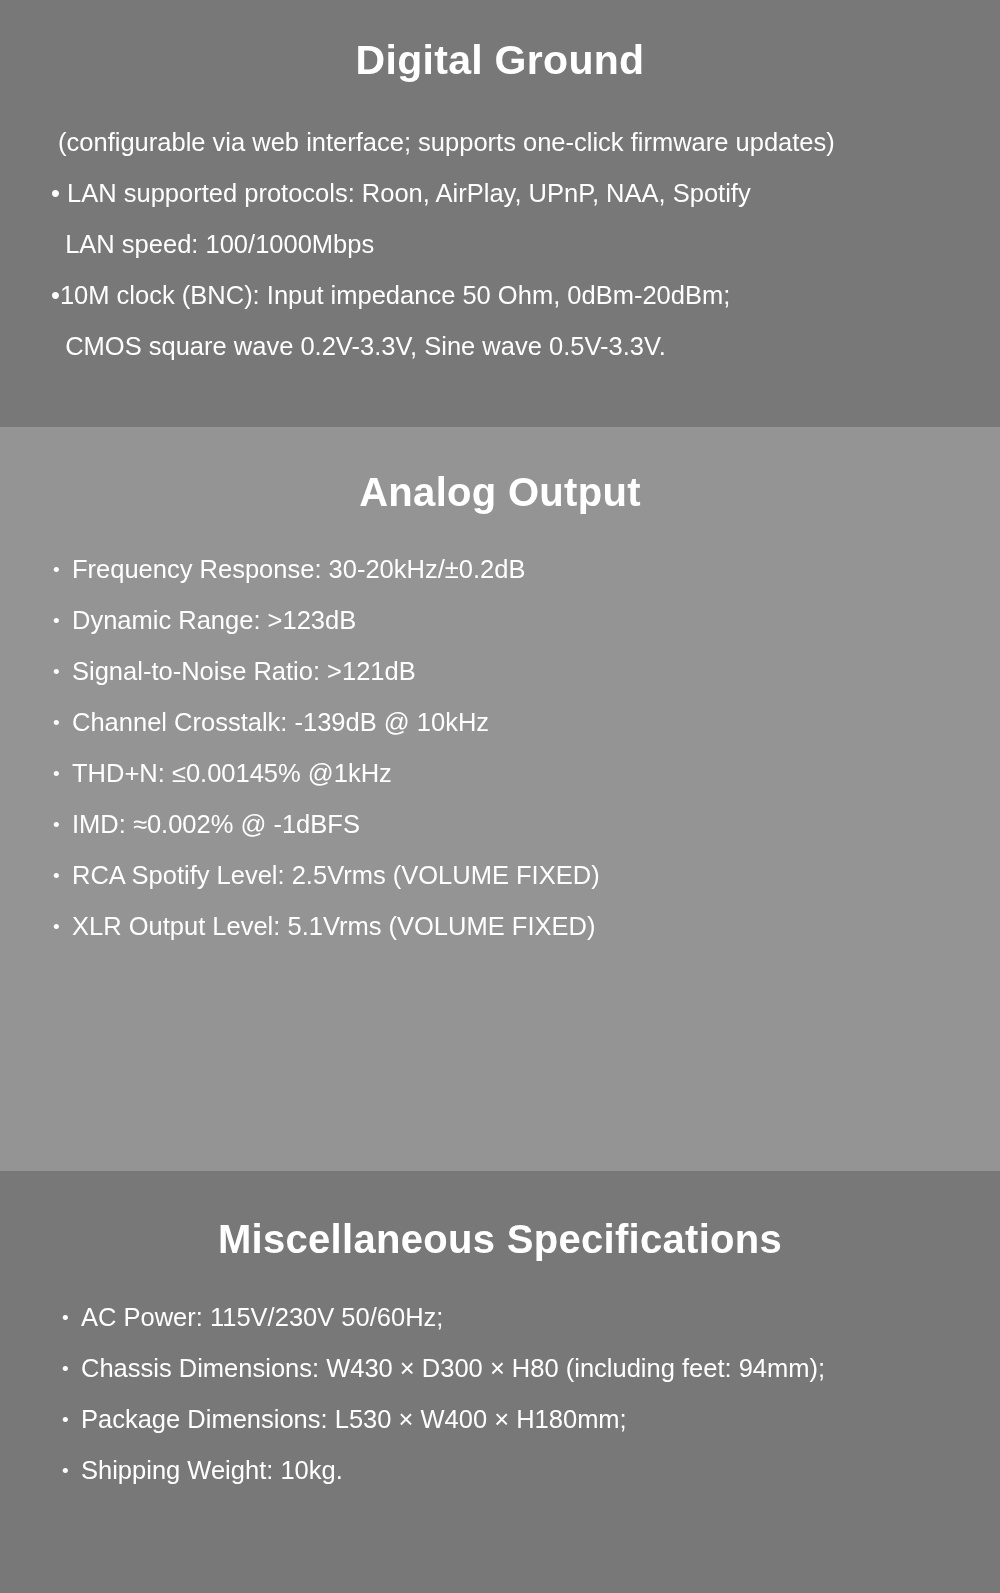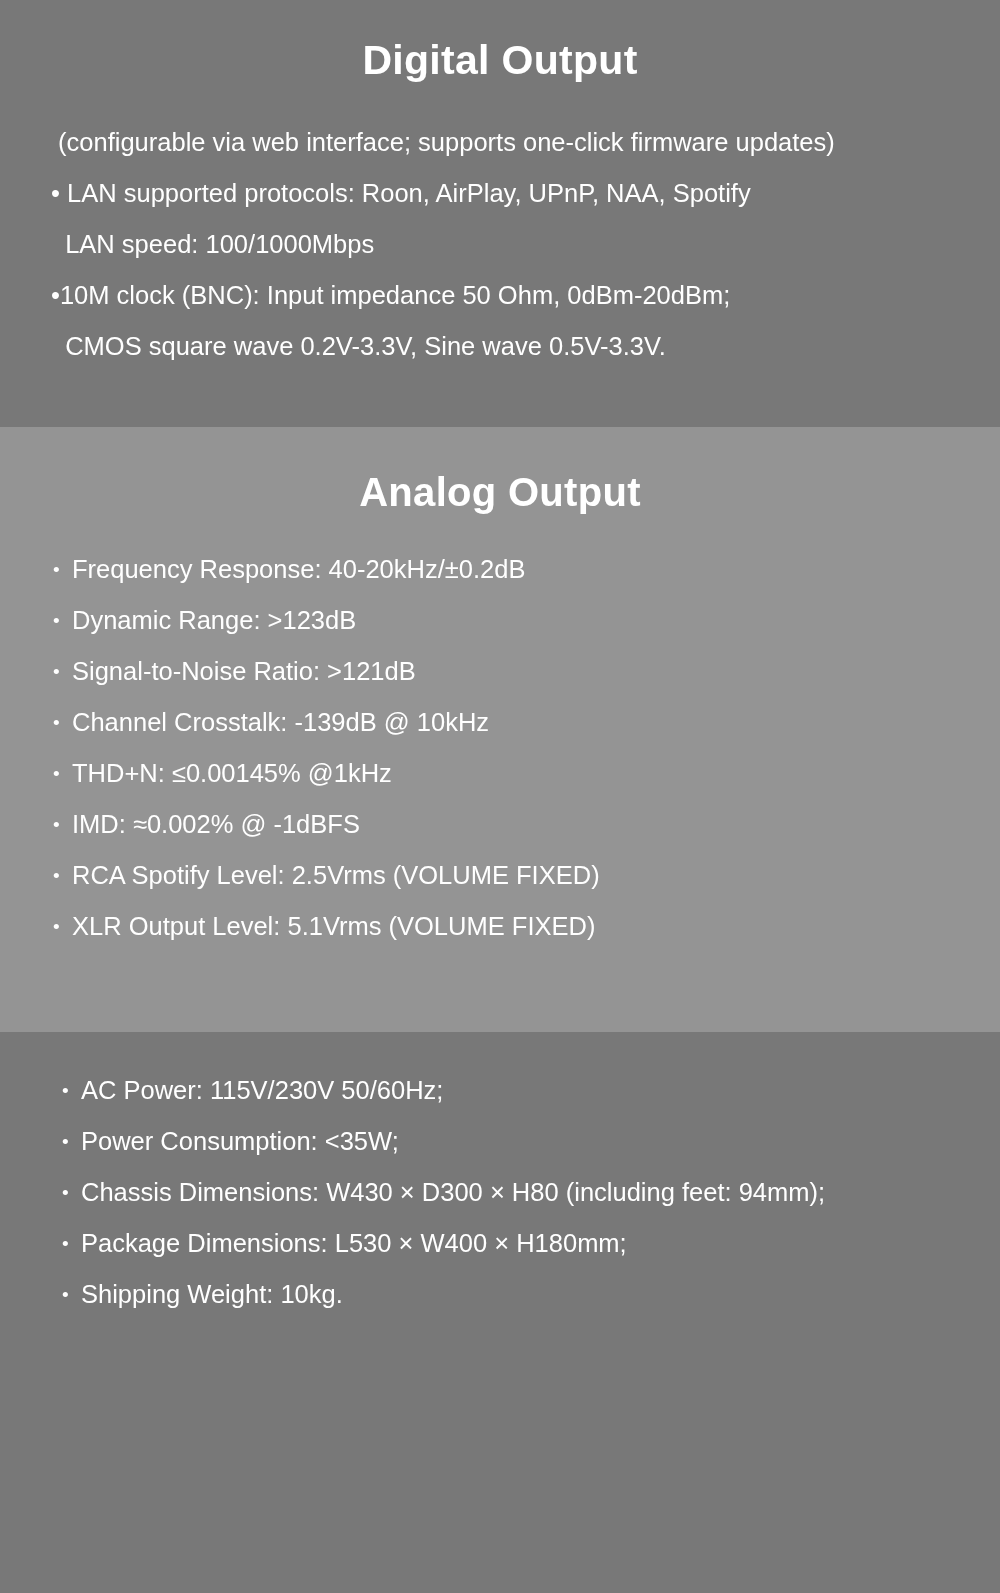--- a/index.html
+++ b/index.html
@@ -62,21 +62,21 @@
     margin-top: 36px;
     padding-left: 51px;
   }
   .section-digital-input .spec-item {
     text-indent: 0;
   }
 
   
   .section-analog-output {
     background: #949494;
-    height: 605px;
+    height: 744px;
   }
   .section-analog-output .section-heading {
     padding-top: 45px;
   }
   .section-analog-output .spec-list {
     margin-top: 32px;
     padding-left: 53px;
   }
   .section-analog-output .spec-item {
     padding-left: 19px;
@@ -106,47 +106,47 @@
   .section-misc .spec-item {
     padding-left: 19px;
   }
 </style>
 </head>
 <body>
 
 <div class="page">
 
   <section class="section section-digital-input" style="background: rgb(120, 120, 120);">
-    <h2 class="section-heading">Digital Output</h2>
+    <h2 class="section-heading">Digital Ground</h2>
     <ul class="spec-list">
       <li class="spec-item"> (configurable via web interface; supports one-click firmware updates)</li>
       <li class="spec-item">• LAN supported protocols: Roon, AirPlay, UPnP, NAA, Spotify</li>
       <li class="spec-item">  LAN speed: 100/1000Mbps</li>
       <li class="spec-item">•10M clock (BNC): Input impedance 50 Ohm, 0dBm-20dBm;</li>
       <li class="spec-item">  CMOS square wave 0.2V-3.3V, Sine wave 0.5V-3.3V.</li>
     </ul>
   </section>
 
   <section class="section section-analog-output" style="background: rgb(148, 148, 148);">
     <h2 class="section-heading">Analog Output</h2>
     <ul class="spec-list">
-      <li class="spec-item">Frequency Response: 40-20kHz/±0.2dB</li>
+      <li class="spec-item">Frequency Response: 30-20kHz/±0.2dB</li>
       <li class="spec-item">Dynamic Range: &gt;123dB</li>
       <li class="spec-item">Signal-to-Noise Ratio: &gt;121dB</li>
       <li class="spec-item">Channel Crosstalk: -139dB @ 10kHz</li>
       <li class="spec-item">THD+N: ≤0.00145% @1kHz</li>
       <li class="spec-item">IMD: ≈0.002% @ -1dBFS</li>
       <li class="spec-item">RCA Spotify Level: 2.5Vrms (VOLUME FIXED)</li>
       <li class="spec-item">XLR Output Level: 5.1Vrms (VOLUME FIXED)</li>
     </ul>
   </section>
 
   <section class="section section-misc" style="background: rgb(120, 120, 120);">
+    <h2 class="section-heading">Miscellaneous Specifications</h2>
     <ul class="spec-list">
       <li class="spec-item">AC Power: 115V/230V 50/60Hz;</li>
-      <li class="spec-item">Power Consumption: &lt;35W;</li>
       <li class="spec-item">Chassis Dimensions: W430 × D300 × H80 (including feet: 94mm);</li>
       <li class="spec-item">Package Dimensions: L530 × W400 × H180mm;</li>
       <li class="spec-item">Shipping Weight: 10kg.</li>
     </ul>
   </section>
 
 </div>
 
 </body></html>

